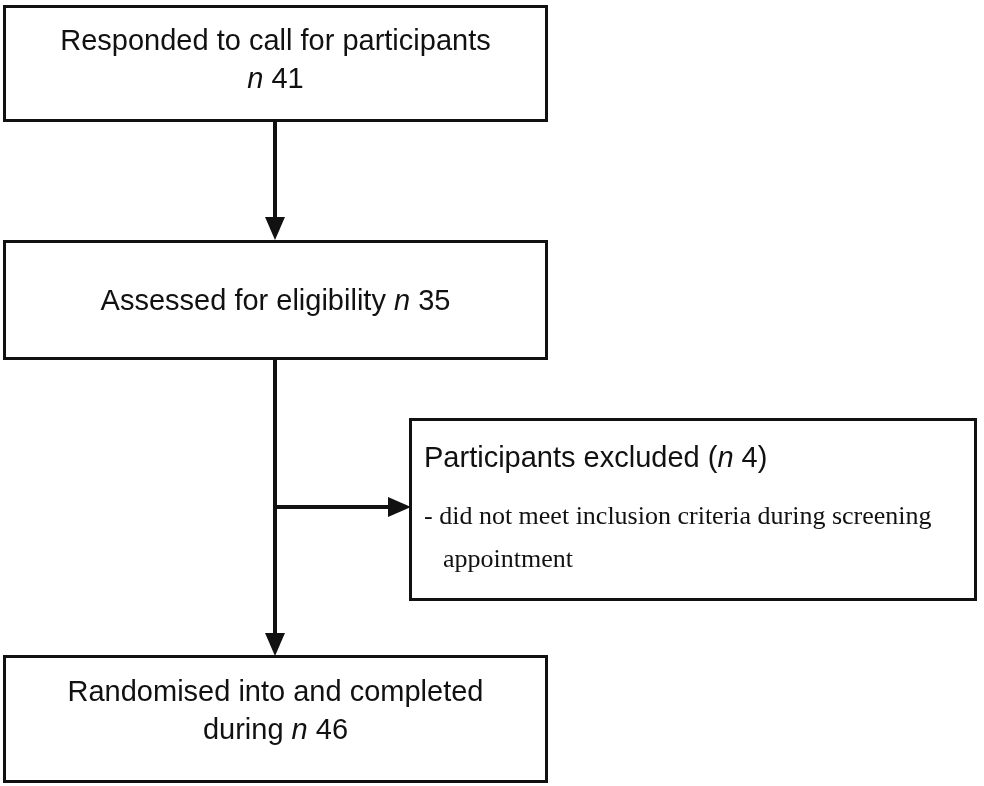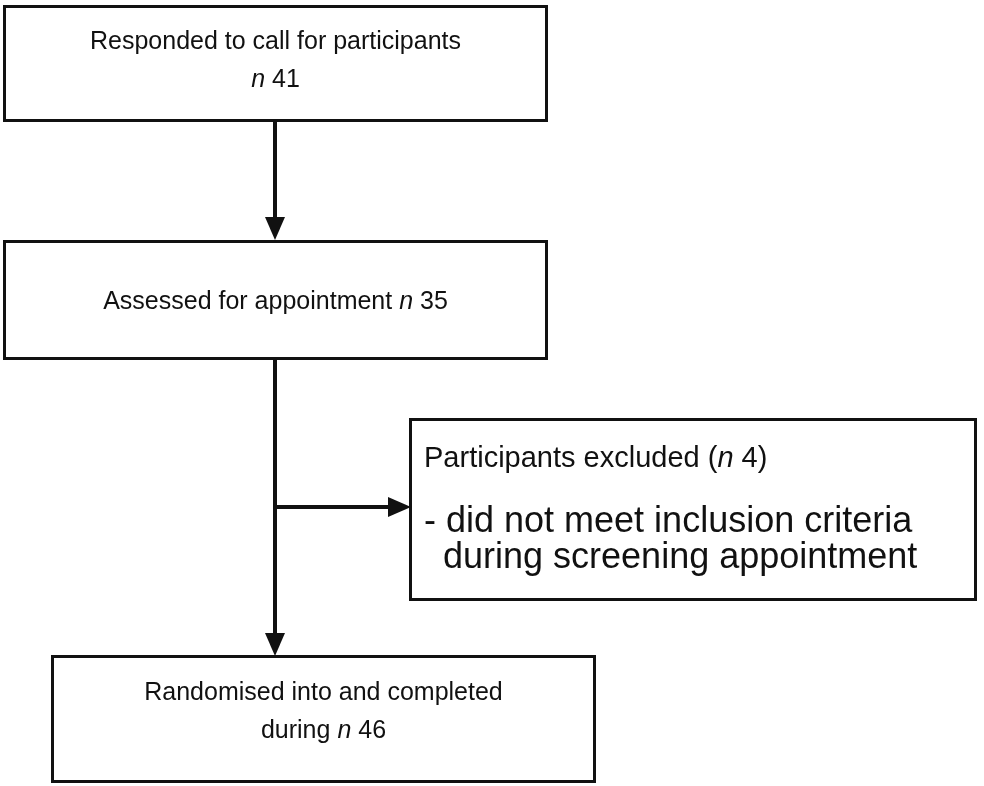--- a/index.html
+++ b/index.html
@@ -18,21 +18,21 @@
 
   .node {
     position: absolute;
     box-sizing: border-box;
     background: #ffffff;
     border: 3px solid #111111;
     color: #111111;
   }
 
   .node-text {
-    font-size: 25px;
+    font-size: 29px;
     line-height: 38px;
     color: #111111;
     white-space: pre-wrap;
   }
 
   
   #node-responded {
     left: 3px;
     top: 5px;
     width: 545px;
@@ -72,37 +72,37 @@
     position: absolute;
     left: 12px;
     right: 8px;
     top: 17px;
     text-align: left;
   }
   #node-excluded .excl-line-1 {
     font-size: 29px;
     line-height: 38px;
     display: block;
-    margin-bottom: 26px;
+    margin-bottom: 18px;
   }
   #node-excluded .excl-line-2 {
-    font-size: 36px;
-    line-height: 36px;
+    font-size: 26px;
+    line-height: 43px;
     display: block;
     padding-left: 19px;
     text-indent: -19px;
+    font-family: Liberation Serif, serif;
   }
 
   
   #node-randomised {
     left: 3px;
     top: 655px;
     width: 545px;
     height: 128px;
-    margin-left: 48px;
   }
   #node-randomised .node-text {
     position: absolute;
     left: 0;
     right: 0;
     top: 14px;
     text-align: center;
   }
 
   .ital {
@@ -176,21 +176,21 @@
 <div id="canvas">
 
   <div class="node" id="node-responded">
     <div class="node-text"><span>Responded to call for participants</span><br><span class="ital">n</span><span> </span><span>41</span></div>
   </div>
 
   <div class="conn-line v-line" id="edge-responded-assessed-line"></div>
   <div class="arrow-down" id="edge-responded-assessed-head"></div>
 
   <div class="node" id="node-assessed">
-    <div class="node-text"><span>Assessed for appointment </span><span class="ital">n</span><span> </span><span>35</span></div>
+    <div class="node-text"><span>Assessed for eligibility </span><span class="ital">n</span><span> </span><span>35</span></div>
   </div>
 
   <div class="conn-line v-line" id="edge-assessed-randomised-line"></div>
   <div class="arrow-down" id="edge-assessed-randomised-head"></div>
 
   <div class="conn-line h-line" id="edge-assessed-excluded-line"></div>
   <div class="arrow-right" id="edge-assessed-excluded-head"></div>
 
   <div class="node" id="node-excluded">
     <div class="excluded-inner">

